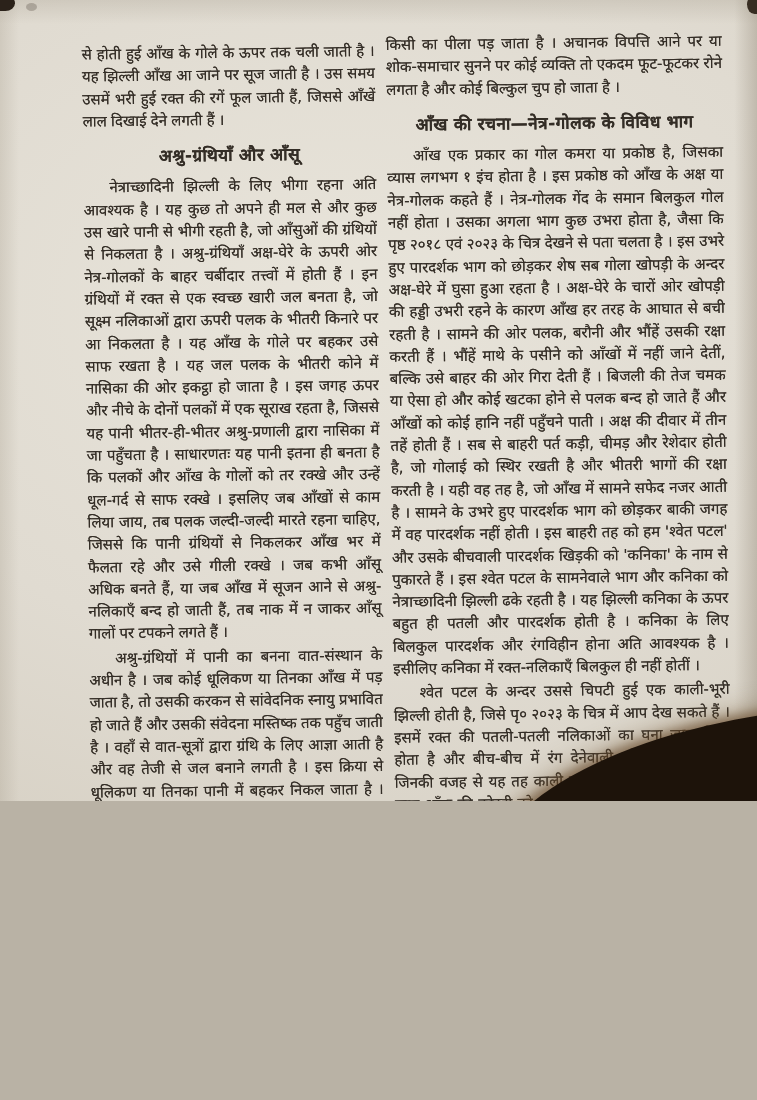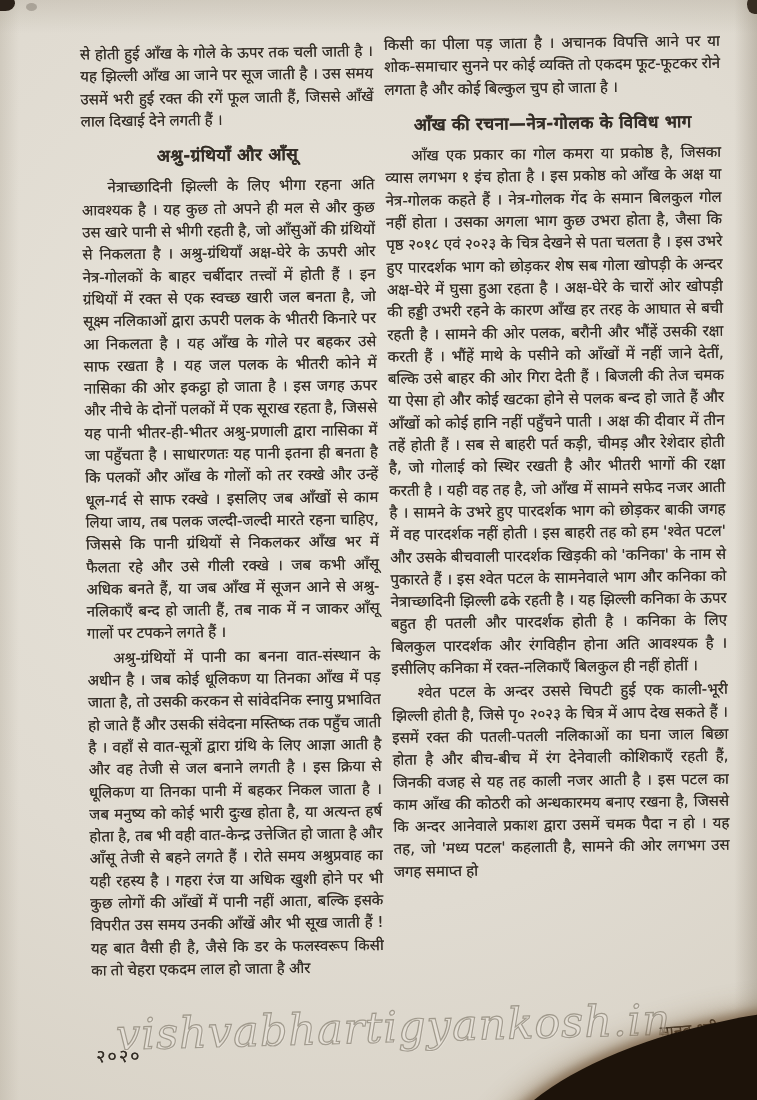--- a/index.html
+++ b/index.html
@@ -2,21 +2,21 @@
 <html lang="hi"><head>
 <meta charset="utf-8">
 <style>
   html,body{margin:0;padding:0;}
   body{
     width:757px;height:1100px;overflow:hidden;
     font-family:"DejaVu Sans", sans-serif;
     background:#b9b2a5;
   }
   .page{
-    position:relative;width:757px;height:1100px;overflow:hidden;
+    position:relative;width:757px;height:801px;overflow:hidden;
     background:
       linear-gradient(to right, rgba(150,140,122,0.22) 0%, rgba(150,140,122,0) 2.5%),
       linear-gradient(to left, rgba(120,108,90,0.30) 0%, rgba(120,108,90,0) 3%),
       linear-gradient(to bottom, rgba(140,130,112,0.20) 0%, rgba(140,130,112,0) 3%),
       radial-gradient(ellipse 130% 90% at 45% 38%, #e8e4da 0%, #e0dbd1 50%, #d8d2c6 80%, #cdc6b8 100%);
   }
   .content{
     position:absolute;inset:0;
     transform:rotate(-0.7deg);
     transform-origin:50% 50%;

